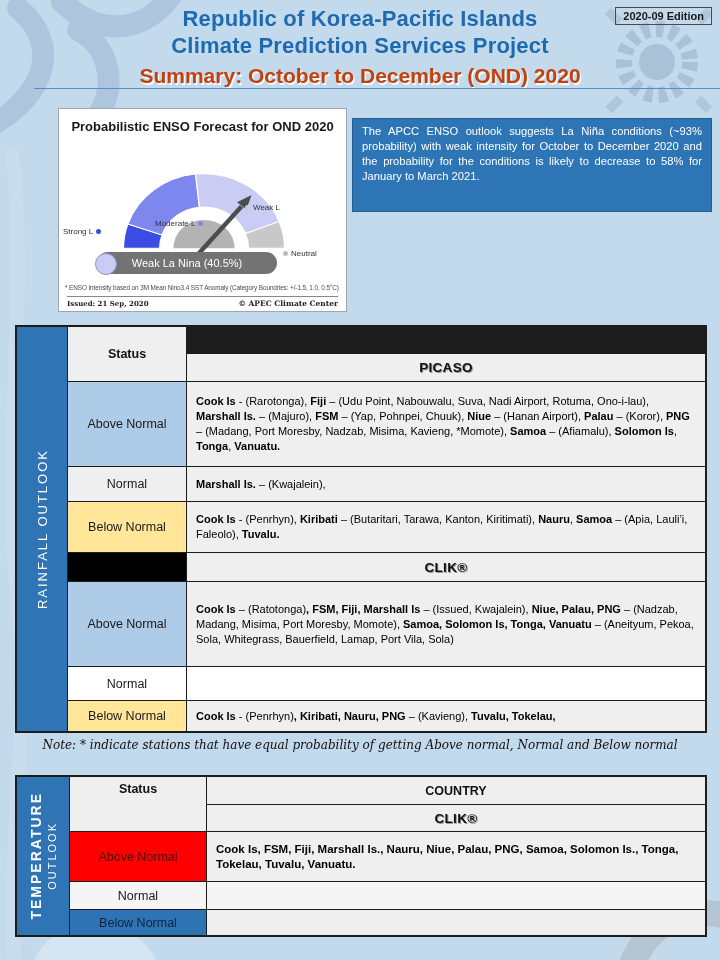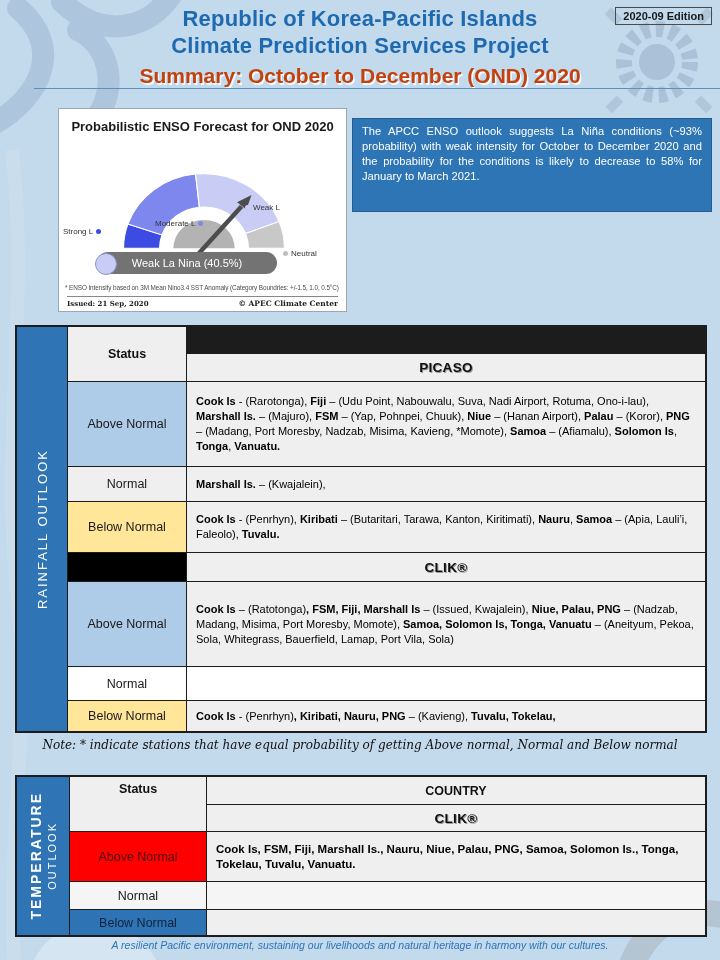--- a/index.html
+++ b/index.html
@@ -205,14 +205,13 @@
     <div class="cell content bg-nt" style="grid-row:4;grid-column:3;">
         <span></span>
       </div>
 
     <div class="cell lab bg-blue" style="grid-row:5;grid-column:2;color:#10233c;">Below Normal</div>
     <div class="cell content" style="grid-row:5;grid-column:3;">
         <span></span>
       </div>
   </div>
 
-  <div class="z footer">A resilient Pacific environment, sustaining our livelihoods and natural heritage in harmony with our cultures.</div>
 </div>
 
 </body></html>

